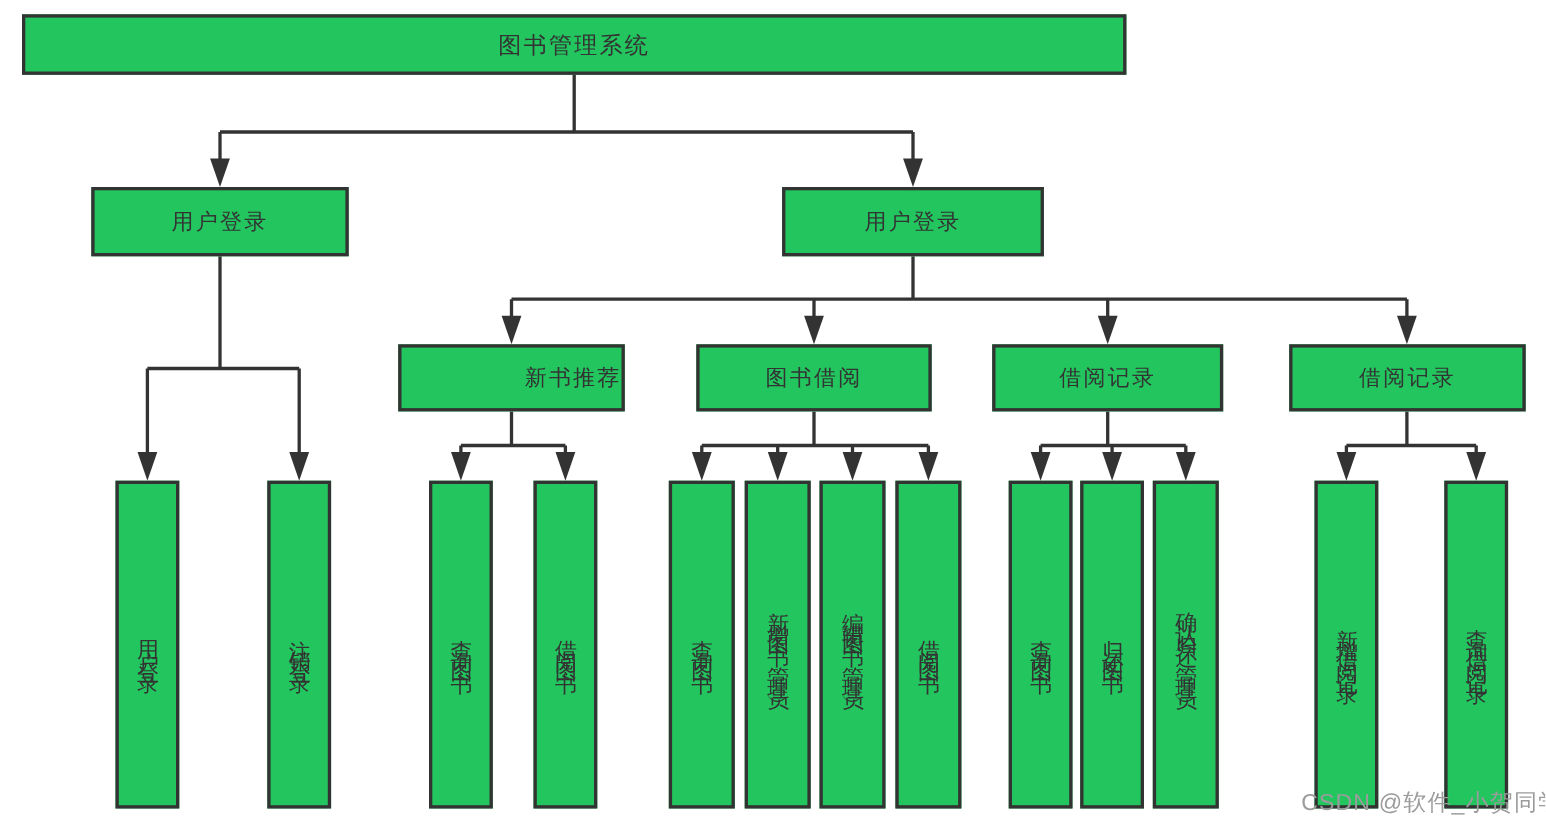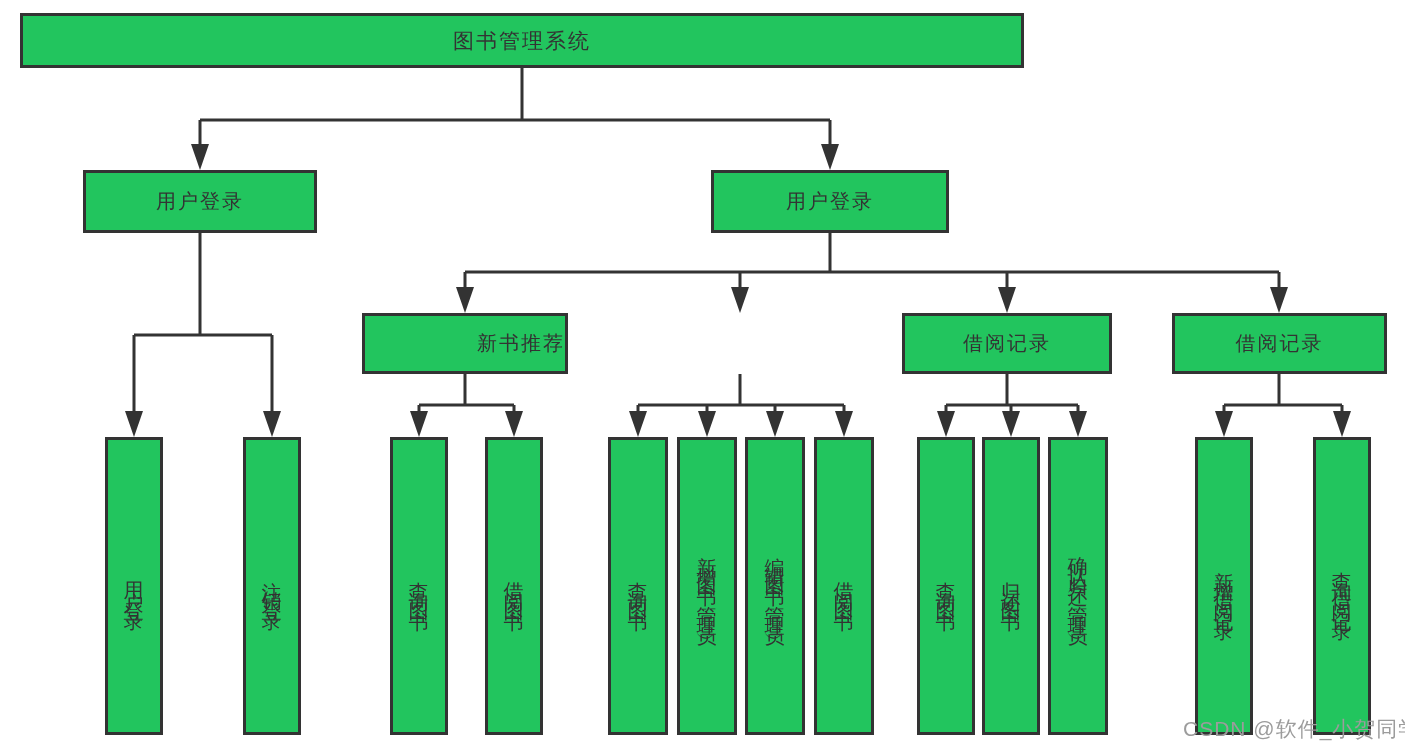--- a/index.html
+++ b/index.html
@@ -61,20 +61,23 @@
   <div class="node" style="left:83px;top:170px;width:234px;height:63px;">
     <span class="hlabel">用户登录</span>
   </div>
   <div class="node" style="left:711px;top:170px;width:238px;height:63px;">
     <span class="hlabel">用户登录</span>
   </div>
 
   <div class="node" style="left:362px;top:313px;width:206px;height:61px;justify-content:flex-end;">
     <span class="hlabel">新书推荐</span>
   </div>
+  <div class="node" style="left:633px;top:313px;width:214px;height:61px;">
+    <span class="hlabel">图书借阅</span>
+  </div>
   <div class="node" style="left:902px;top:313px;width:210px;height:61px;">
     <span class="hlabel">借阅记录</span>
   </div>
   <div class="node" style="left:1172px;top:313px;width:215px;height:61px;text-align:right;">
     <span class="hlabel">借阅记录</span>
   </div>
 
   <div class="node leaf" style="left:105px;top:437px;width:58px;height:298px;">
     <span class="vlabel">用户登录</span>
   </div>

